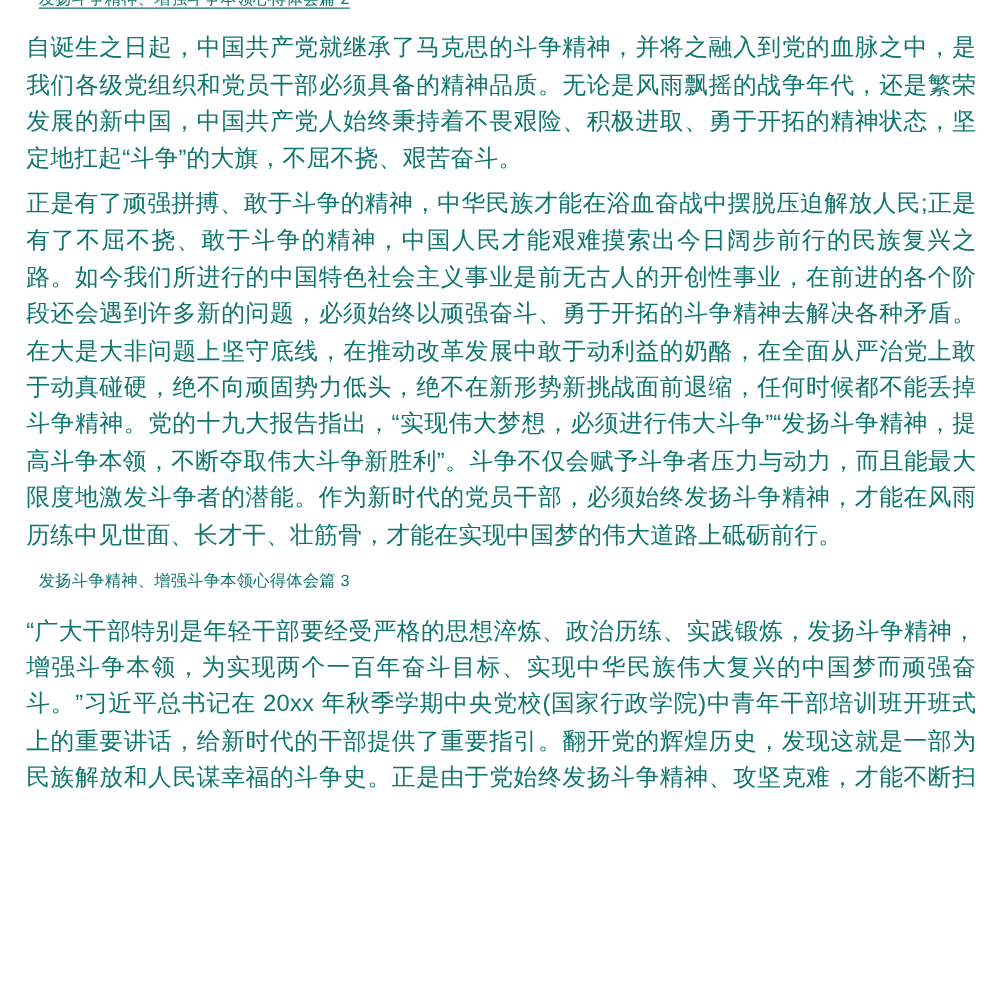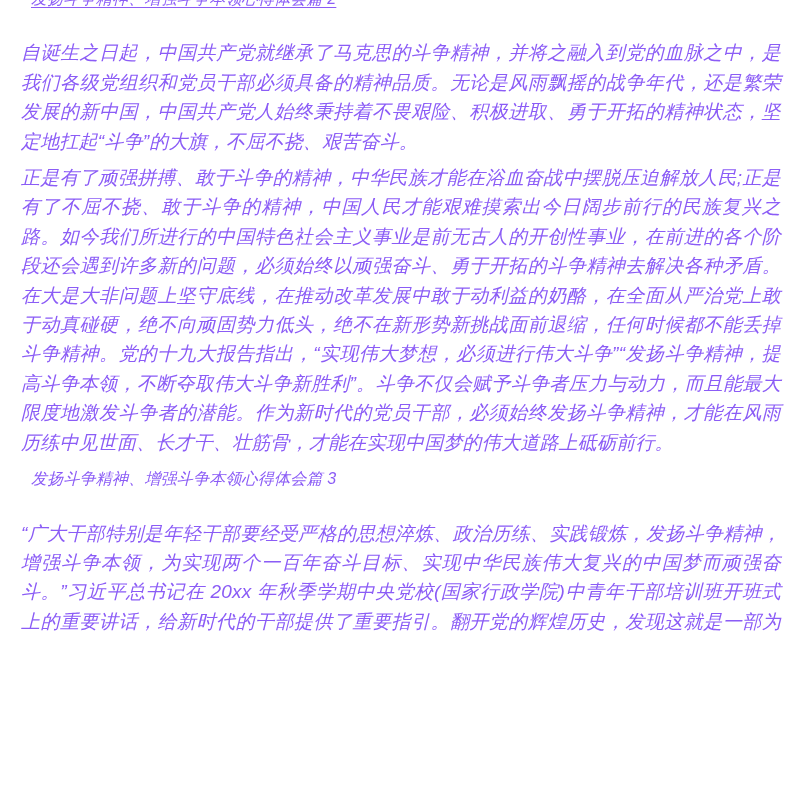--- a/index.html
+++ b/index.html
@@ -7,39 +7,38 @@
       margin: 0;
       padding: 0;
       background: #ffffff;
     }
     .page {
       position: relative;
       width: 800px;
       height: 640px;
       overflow: hidden;
       background: #ffffff;
-      color: #8b5cf6;
+      color: #0f766e;
       font-family: "Liberation Sans", "DejaVu Sans", sans-serif;
-      font-style: italic;
     }
     .content {
       padding: 0 19px 0 21px;
       margin-top: -16px; 
     }
     .para {
       margin: 0 0 7px 0;
       font-size: 19px;
       line-height: 29.4px;
       text-align: justify;
       letter-spacing: 0.2px;
       word-break: break-all;
     }
     .heading {
-      margin: 0 0 25px 10px;
-      font-size: 16px;
+      margin: 0 0 11px 10px;
+      font-size: 13px;
       line-height: 29.4px;
       letter-spacing: 0.2px;
       font-weight: 400;
     }
     .heading-top {
       text-decoration: underline;
       text-underline-offset: 3px;
       display: inline-block;
     }
   </style>

